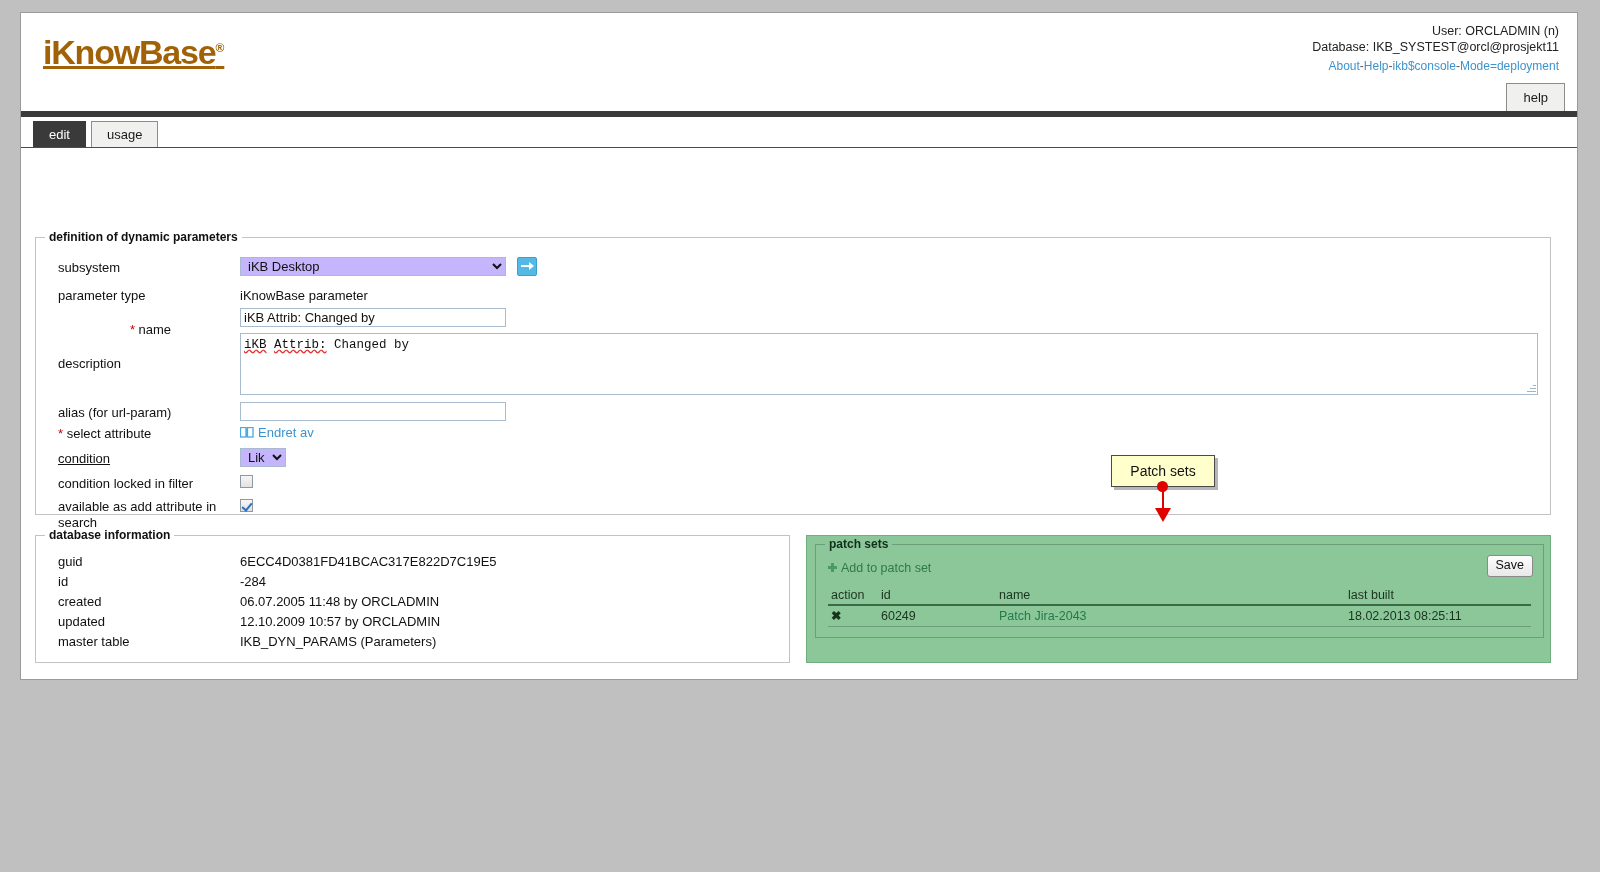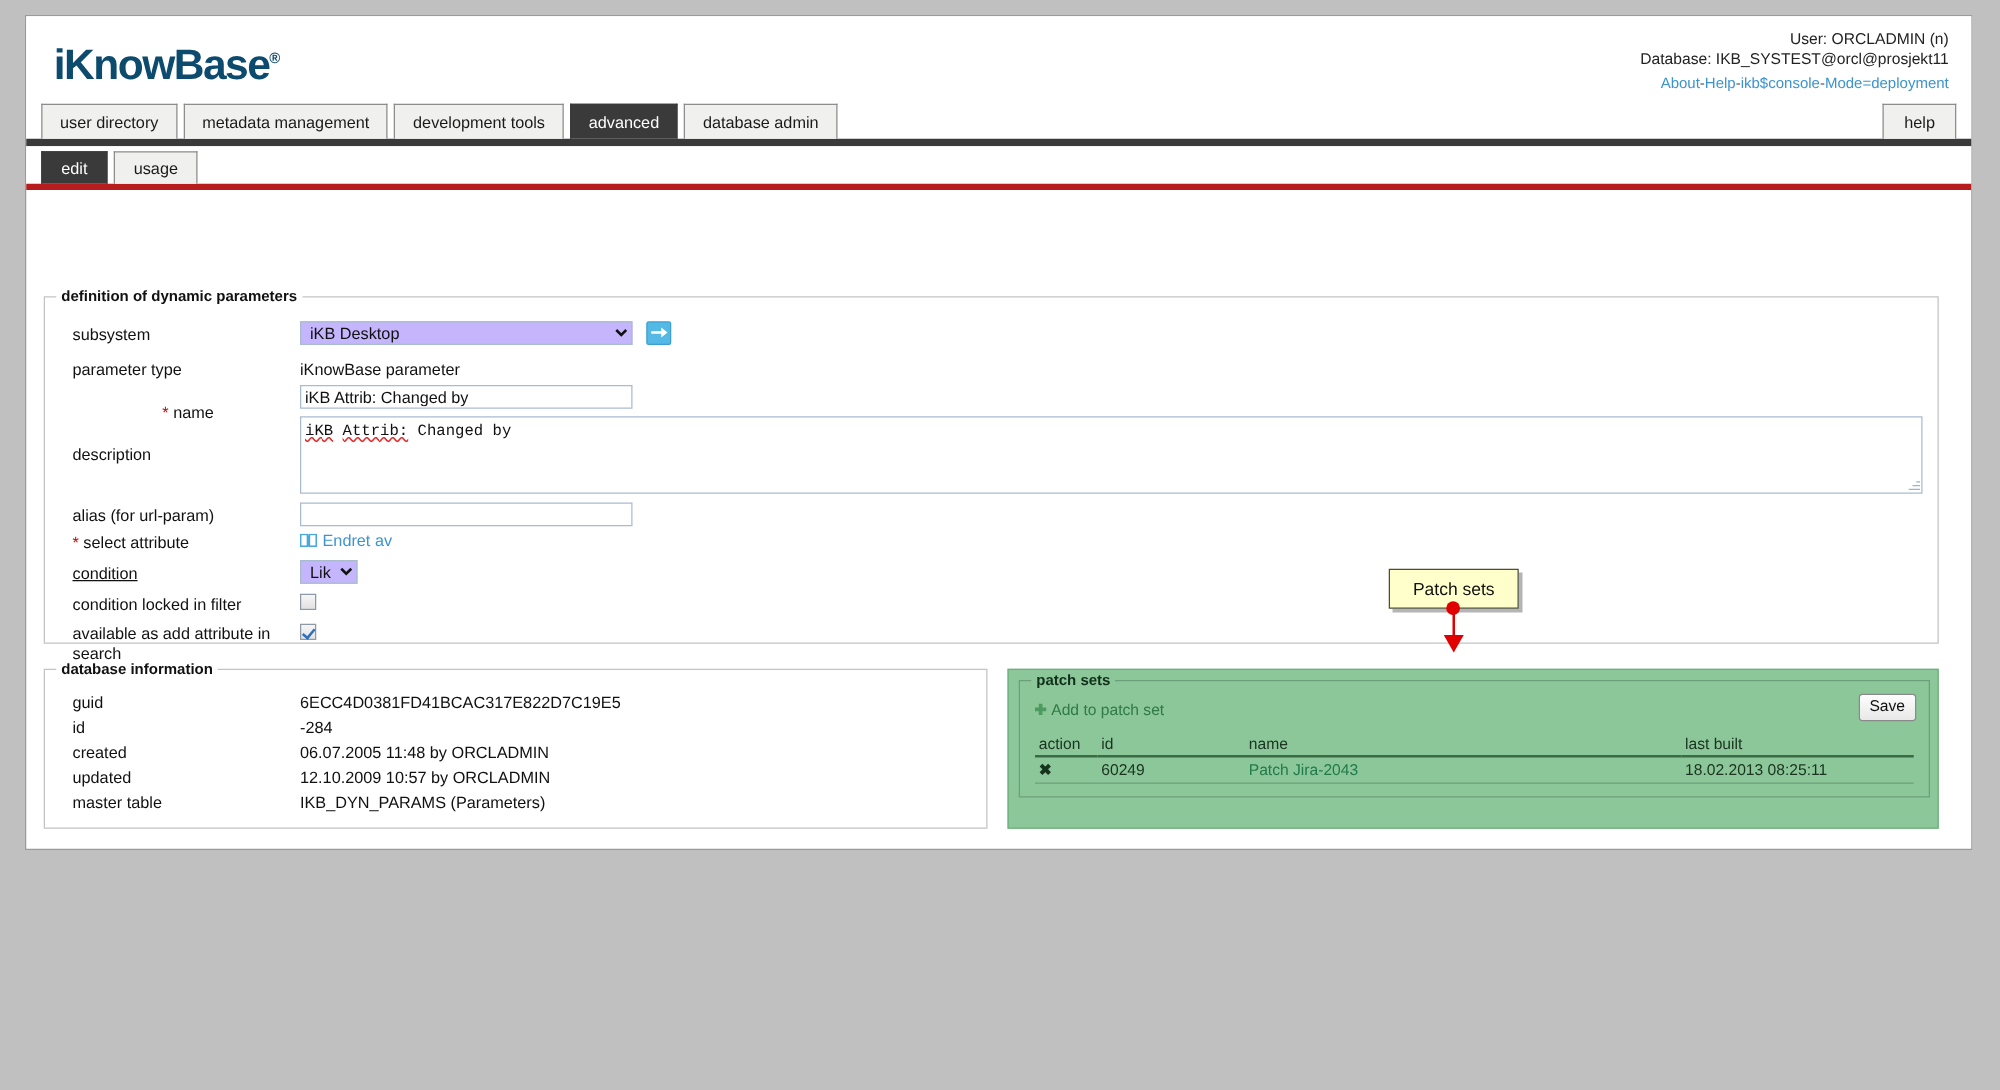--- a/index.html
+++ b/index.html
@@ -27,22 +27,23 @@
     position: relative;
     height: 66px;
     background: #ffffff;
   }
   .logo {
     position: absolute;
     left: 22px; top: 20px;
     font-size: 34px;
     font-weight: bold;
     letter-spacing: -1.2px;
-    color: #0c4a6e;
+    color: #a16207;
     font-family: "Liberation Sans", sans-serif;
+    text-decoration: underline;
   }
   .logo .reg {
     font-size: 12px;
     vertical-align: super;
     letter-spacing: 0;
   }
   .header-right {
     position: absolute;
     right: 18px; top: 10px;
     text-align: right;
@@ -102,21 +103,21 @@
     background: #f0f0ee;
     color: #1a1a1a;
     line-height: 14px;
     cursor: pointer;
   }
   
   .subtabstrip {
     position: relative;
     height: 30px;
     background: #ffffff;
-    border-bottom: 5px solid #b91c1c;
+    border-bottom: 1px solid #b91c1c;
   }
   .subtabstrip .tabs {
     position: absolute;
     left: 12px; bottom: 0;
     display: flex;
     gap: 5px;
     align-items: flex-end;
   }
   .subtab {
     font-size: 13px;
@@ -449,27 +450,20 @@
       <div class="header-right">
         <div>User: ORCLADMIN (n)</div>
         <div>Database: IKB_SYSTEST@orcl@prosjekt11</div>
         <div class="links">
           <a href="#">About</a><span class="sep">-</span><a href="#">Help</a><span class="sep">-</span><a href="#">ikb$console</a><span class="sep">-</span><a href="#">Mode=deployment</a>
         </div>
       </div>
     </div>
 
     <div class="tabstrip">
-      <div class="tabs">
-        <div class="tab">user directory</div>
-        <div class="tab">metadata management</div>
-        <div class="tab">development tools</div>
-        <div class="tab active">advanced</div>
-        <div class="tab">database admin</div>
-      </div>
       <div class="help-tab">help</div>
     </div>
 
     <div class="subtabstrip">
       <div class="tabs">
         <div class="subtab active">edit</div>
         <div class="subtab">usage</div>
       </div>
     </div>
 

